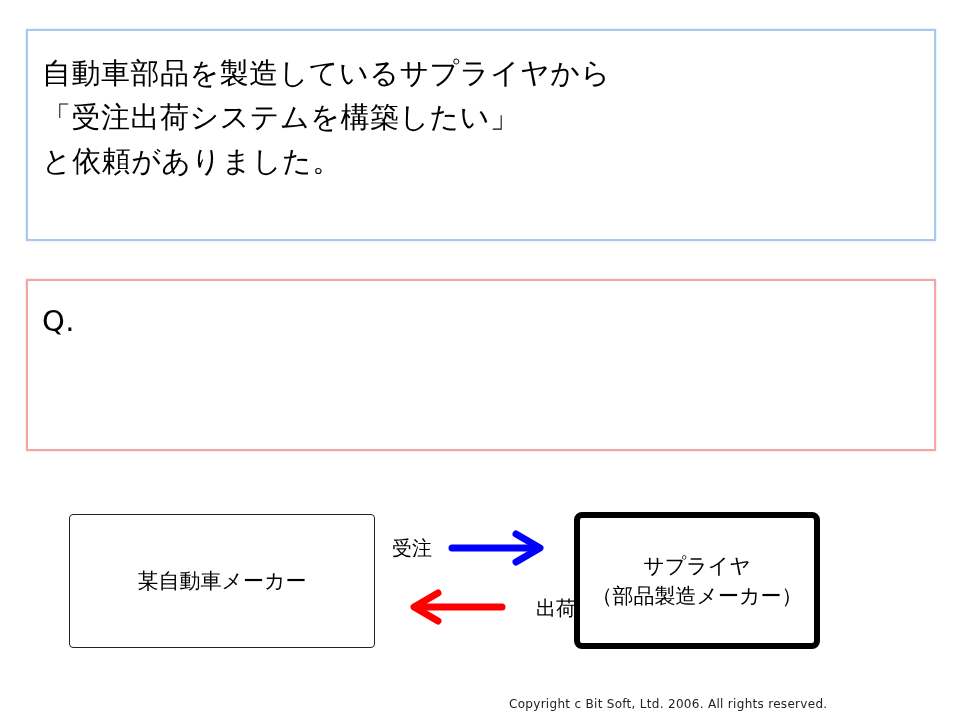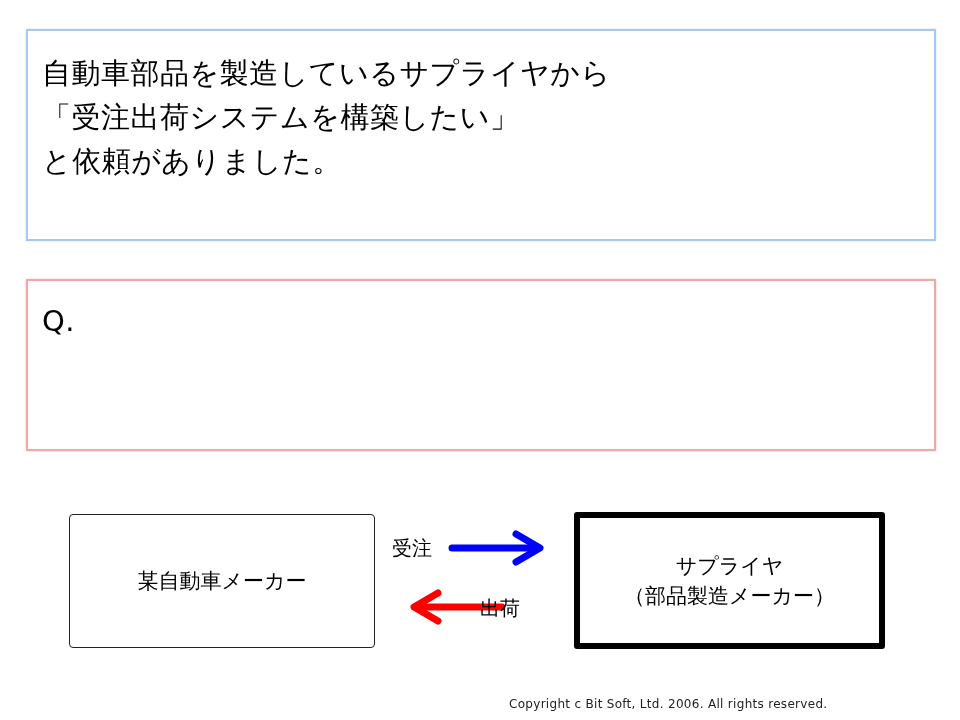--- a/index.html
+++ b/index.html
@@ -32,26 +32,26 @@
     .node {
       position: absolute; box-sizing: border-box; background: #fff;
       display: flex; align-items: center; justify-content: center; text-align: center;
       font-size: 21px; line-height: 30px; white-space: pre;
     }
     #maker-node {
       left: 69px; top: 514px; width: 306px; height: 134px;
       border: 1.5px solid #222; border-radius: 4px;
     }
     #supplier-node {
-      left: 574px; top: 512px; width: 311px; height: 137px;
-      border: 6px solid #000; border-radius: 3px;
+      left: 574px; top: 512px; width: 246px; height: 137px;
+      border: 6px solid #000; border-radius: 8px;
     }
     .flow-label { position: absolute; font-size: 20px; line-height: 24px; }
     #order-label { left: 392px; top: 536px; }
-    #ship-label { left: 480px; top: 596px; }
+    #ship-label { left: 536px; top: 596px; }
     svg.arrow { position: absolute; overflow: visible; }
     #copyright {
       position: absolute; left: 509px; top: 697px; font-size: 12px;
       color: #222; letter-spacing: 0.3px; text-align: center;
     }
   </style>
 </head>
 <body>
 
 <div id="intro-box" class="box">

